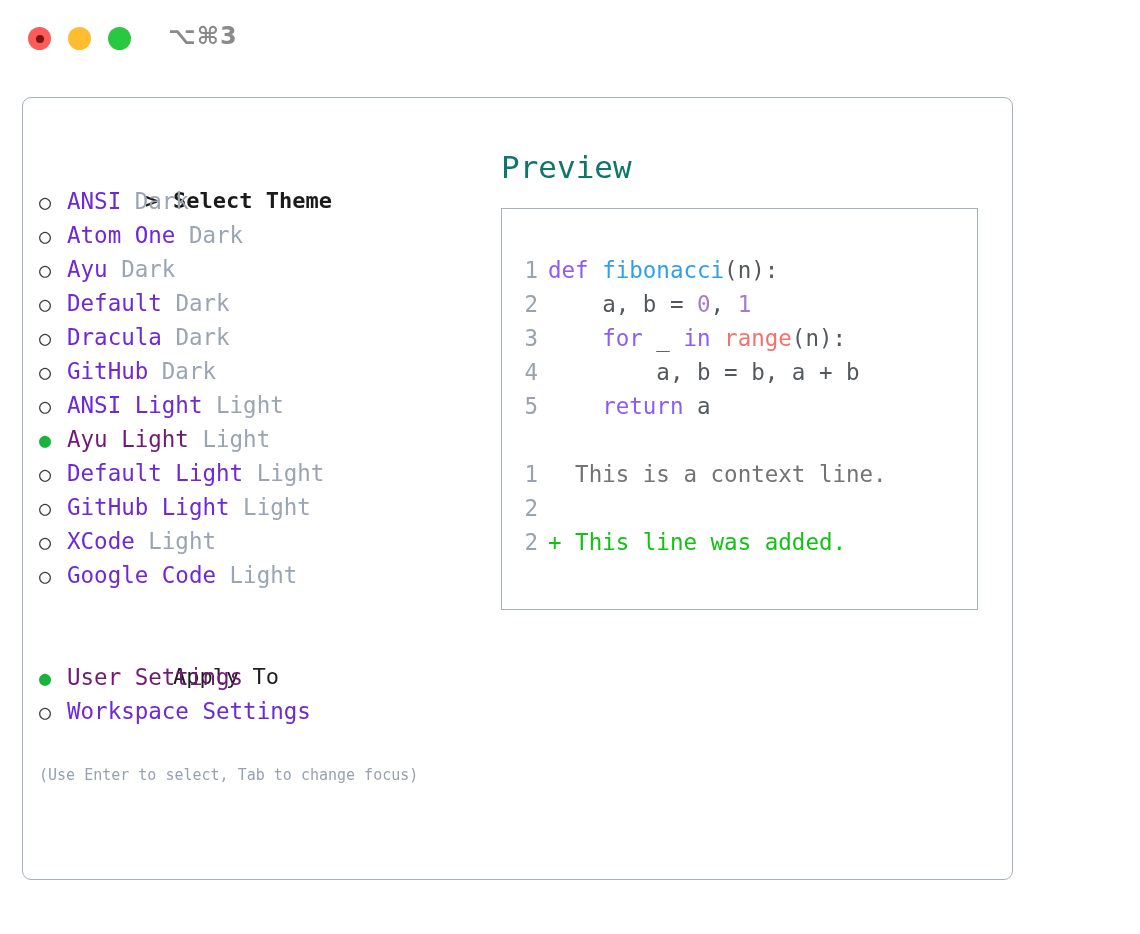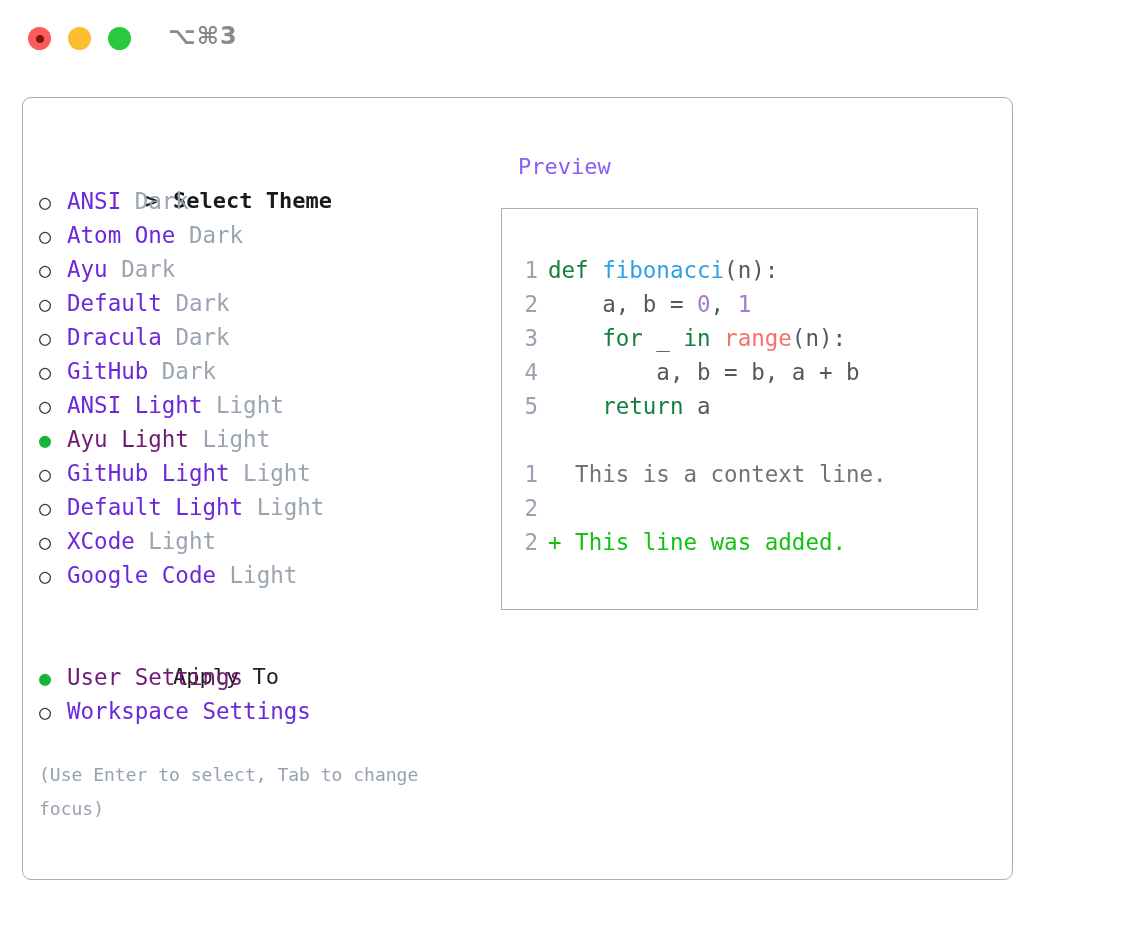--- a/index.html
+++ b/index.html
@@ -116,40 +116,39 @@
   .bullet.sel { color: #19b33c; }
 
   .theme-name { color: #6d28d9; }
   .theme-name.sel { color: #701a75; }
   .theme-kind { color: #9aa4b2; }
 
   .blank-row { height: 34px; }
 
   #hint {
     margin-top: 30px;
-    font-size: 18px;
+    font-size: 15px;
     line-height: 34px;
     color: #97a1b0;
     width: 405px;
   }
 
   
   #right-col {
     position: absolute;
     left: 478px;
     top: 52px;
     width: 500px;
   }
   #preview-title {
-    font-size: 22px;
-    color: #8b5cf6;
-    height: 34px;
-    line-height: 34px;
-    white-space: pre;
-    margin-left: 17px;
+    font-size: 31px;
+    color: #0f766e;
+    height: 34px;
+    line-height: 34px;
+    white-space: pre;
   }
   #preview-box {
     margin-top: 24px;
     width: 477px;
     height: 402px;
     border: 1.6px solid #a6b0bd;
     box-sizing: border-box;
     background: #ffffff;
     position: relative;
   }
@@ -169,21 +168,21 @@
   .lineno {
     width: 46px;
     min-width: 46px;
     text-align: right;
     color: #98a2b0;
     padding-right: 10px;
     box-sizing: border-box;
   }
   .codetext { white-space: pre; }
 
-  .tok-kw   { color: #15803d; text-align: right; }
+  .tok-kw   { color: #8b5cf6; text-align: right; }
   .tok-fn   { color: #2f9fe8; }
   .tok-num  { color: #a37acc; }
   .tok-bi   { color: #f4726b; }
   .tok-txt  { color: #53585f; }
 
   .diff-ctx { color: #737373; text-align: right; }
   .diff-del { color: #c0170c; }
   .diff-add { color: #11c211; }
 </style>
 </head>
@@ -208,22 +207,22 @@
 
       <div id="theme-items">
           <div class="row"><span class="bullet">○</span><span class="theme-name">ANSI</span><span> </span><span class="theme-kind">Dark</span></div>
           <div class="row"><span class="bullet">○</span><span class="theme-name">Atom One</span><span> </span><span class="theme-kind">Dark</span></div>
           <div class="row"><span class="bullet">○</span><span class="theme-name">Ayu</span><span> </span><span class="theme-kind">Dark</span></div>
           <div class="row"><span class="bullet">○</span><span class="theme-name">Default</span><span> </span><span class="theme-kind">Dark</span></div>
           <div class="row"><span class="bullet">○</span><span class="theme-name">Dracula</span><span> </span><span class="theme-kind">Dark</span></div>
           <div class="row"><span class="bullet">○</span><span class="theme-name">GitHub</span><span> </span><span class="theme-kind">Dark</span></div>
           <div class="row"><span class="bullet">○</span><span class="theme-name">ANSI Light</span><span> </span><span class="theme-kind">Light</span></div>
           <div class="row"><span class="bullet sel">●</span><span class="theme-name sel">Ayu Light</span><span> </span><span class="theme-kind">Light</span></div>
+          <div class="row"><span class="bullet">○</span><span class="theme-name">Default Light</span><span> </span><span class="theme-kind">Light</span></div>
           <div class="row"><span class="bullet">○</span><span class="theme-name">GitHub Light</span><span> </span><span class="theme-kind">Light</span></div>
-          <div class="row"><span class="bullet">○</span><span class="theme-name">Default Light</span><span> </span><span class="theme-kind">Light</span></div>
           <div class="row"><span class="bullet">○</span><span class="theme-name">XCode</span><span> </span><span class="theme-kind">Light</span></div>
           <div class="row"><span class="bullet">○</span><span class="theme-name">Google Code</span><span> </span><span class="theme-kind">Light</span></div>
         </div>
 
       <div class="blank-row"></div>
 
       <div class="section-header plain">
         <span class="caret">&nbsp;</span><span>Apply To</span>
       </div>
 

